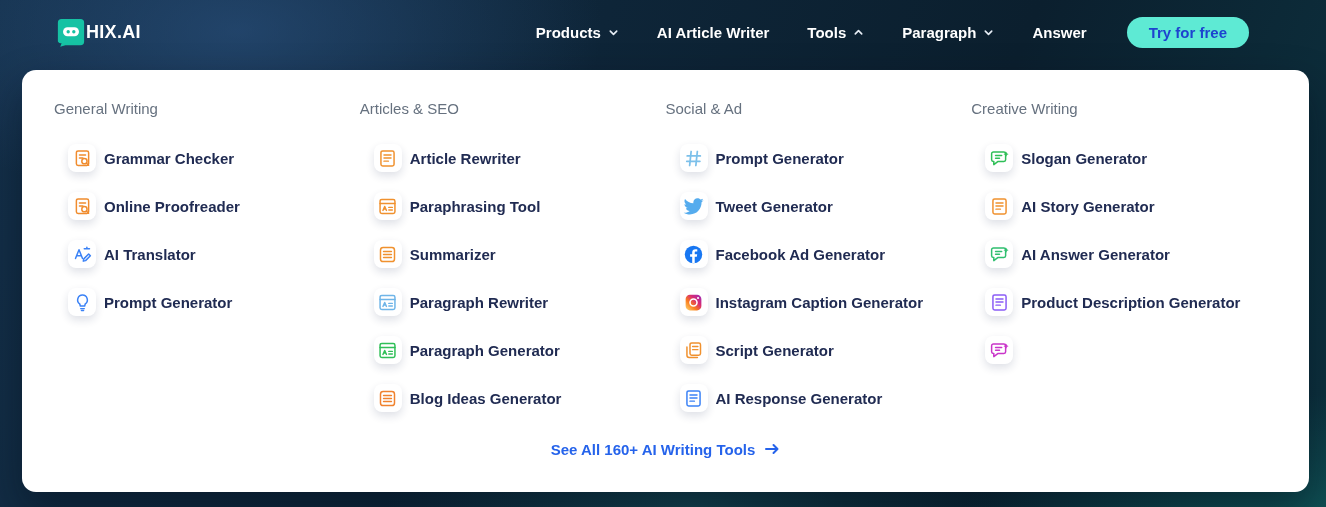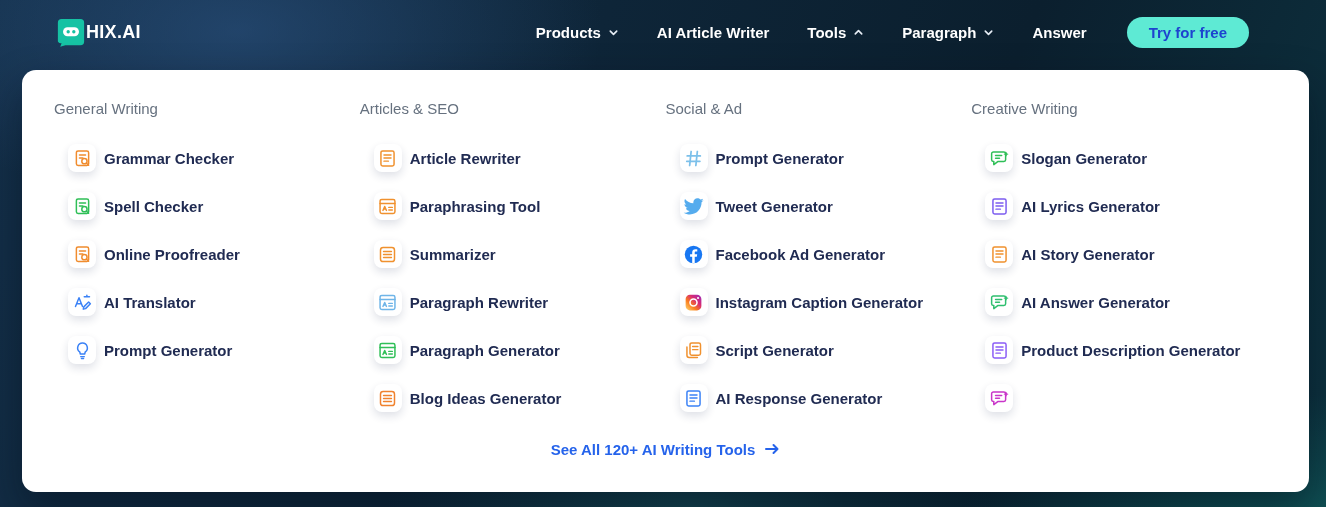--- a/index.html
+++ b/index.html
@@ -192,28 +192,20 @@
       <div class="col-title">General Writing</div>
       <a class="item">
         <span class="ic" style="color: rgb(240, 140, 46);">
             <svg class="icn">
               <use href="#sym-docsearch"></use>
             </svg>
           </span>
         <span class="lbl">Grammar Checker</span>
       </a>
       <a class="item">
-        <span class="ic" style="color: rgb(47, 191, 87);">
-            <svg class="icn">
-              <use href="#sym-docsearch"></use>
-            </svg>
-          </span>
-        <span class="lbl">Spell Checker</span>
-      </a>
-      <a class="item">
         <span class="ic" style="color: rgb(240, 140, 46);">
             <svg class="icn">
               <use href="#sym-docsearch"></use>
             </svg>
           </span>
         <span class="lbl">Online Proofreader</span>
       </a>
       <a class="item">
         <span class="ic" style="color: rgb(59, 130, 246);">
             <svg class="icn">
@@ -340,28 +332,20 @@
       <div class="col-title">Creative Writing</div>
       <a class="item">
         <span class="ic" style="color: rgb(47, 191, 87);">
             <svg class="icn">
               <use href="#sym-chat"></use>
             </svg>
           </span>
         <span class="lbl">Slogan Generator</span>
       </a>
       <a class="item">
-        <span class="ic" style="color: rgb(124, 92, 240);">
-            <svg class="icn">
-              <use href="#sym-doc"></use>
-            </svg>
-          </span>
-        <span class="lbl">AI Lyrics Generator</span>
-      </a>
-      <a class="item">
         <span class="ic" style="color: rgb(240, 145, 46);">
             <svg class="icn">
               <use href="#sym-doc"></use>
             </svg>
           </span>
         <span class="lbl">AI Story Generator</span>
       </a>
       <a class="item">
         <span class="ic" style="color: rgb(47, 191, 111);">
             <svg class="icn">
@@ -382,19 +366,19 @@
         <span class="ic" style="color: rgb(201, 53, 201);">
             <svg class="icn">
               <use href="#sym-chat"></use>
             </svg>
           </span>
       </a>
     </div>
   </div>
 
   <a class="see-all">
-    <span>See All 120+ AI Writing Tools</span>
+    <span>See All 160+ AI Writing Tools</span>
     <svg class="arrow" viewBox="0 0 16 16">
         <path d="M2 8h11"></path>
         <path d="M9.5 4l4 4-4 4"></path>
       </svg>
   </a>
 </div>
 
 </body></html>

